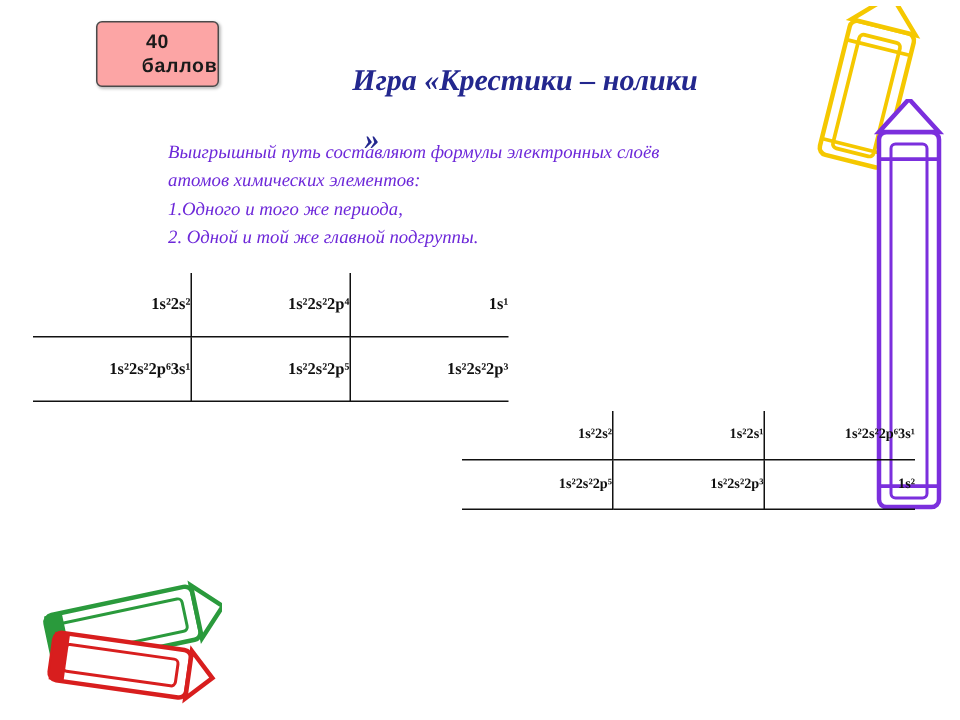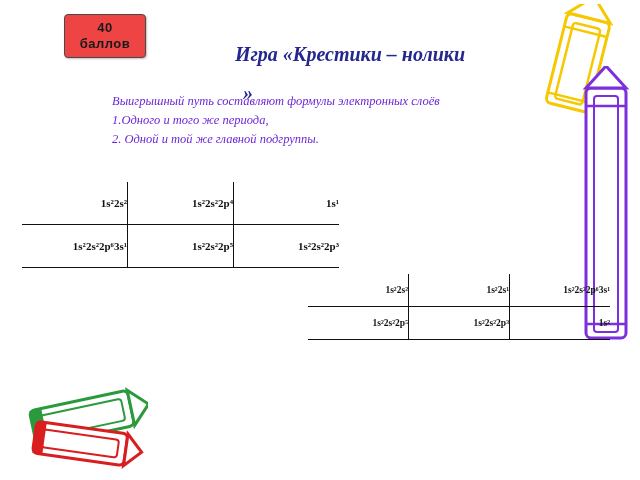--- a/index.html
+++ b/index.html
@@ -23,35 +23,35 @@
 
   
   .badge {
     position: absolute;
     left: 64px;
     top: 14px;
     width: 80px;
     height: 42px;
     border: 1px solid #4a4a4a;
     border-radius: 4px;
-    background: #ef4444;
+    background: #fca5a5;
     box-shadow: 1px 1px 2px rgba(0,0,0,0.25);
   }
   .badge-line1, .badge-line2 {
     position: absolute;
     width: 100%;
     text-align: center;
     font-family: "Liberation Sans", sans-serif;
     font-weight: bold;
     font-size: 13px;
     color: #1a1a1a;
     letter-spacing: 0.5px;
   }
   .badge-line1 { top: 5px; }
-  .badge-line2 { top: 21px; }
+  .badge-line2 { top: 21px; text-align: right; }
 
   
   .title {
     position: absolute;
     left: 150px;
     top: 42px;
     width: 400px;
     font-family: "Liberation Serif", serif;
     font-weight: bold;
     font-style: italic;
@@ -179,20 +179,21 @@
   <div class="badge">
     <div class="badge-line1">40</div>
     <div class="badge-line2">баллов</div>
   </div>
 
   <div class="title">Игра «Крестики – нолики</div>
   <div class="title-tail">»</div>
 
   <div class="intro">
     <div>Выигрышный путь составляют  формулы электронных слоёв</div>
+    <div>атомов химических элементов:</div>
     <div>1.Одного и того же периода,</div>
     <div>2.  Одной и той же главной   подгруппы.</div>
   </div>
 
   <table class="grid" id="gridA">
     <tbody>
         <tr>
       <td>1s²2s²</td>
       <td>1s²2s²2p⁴</td>
       <td>1s¹</td>

